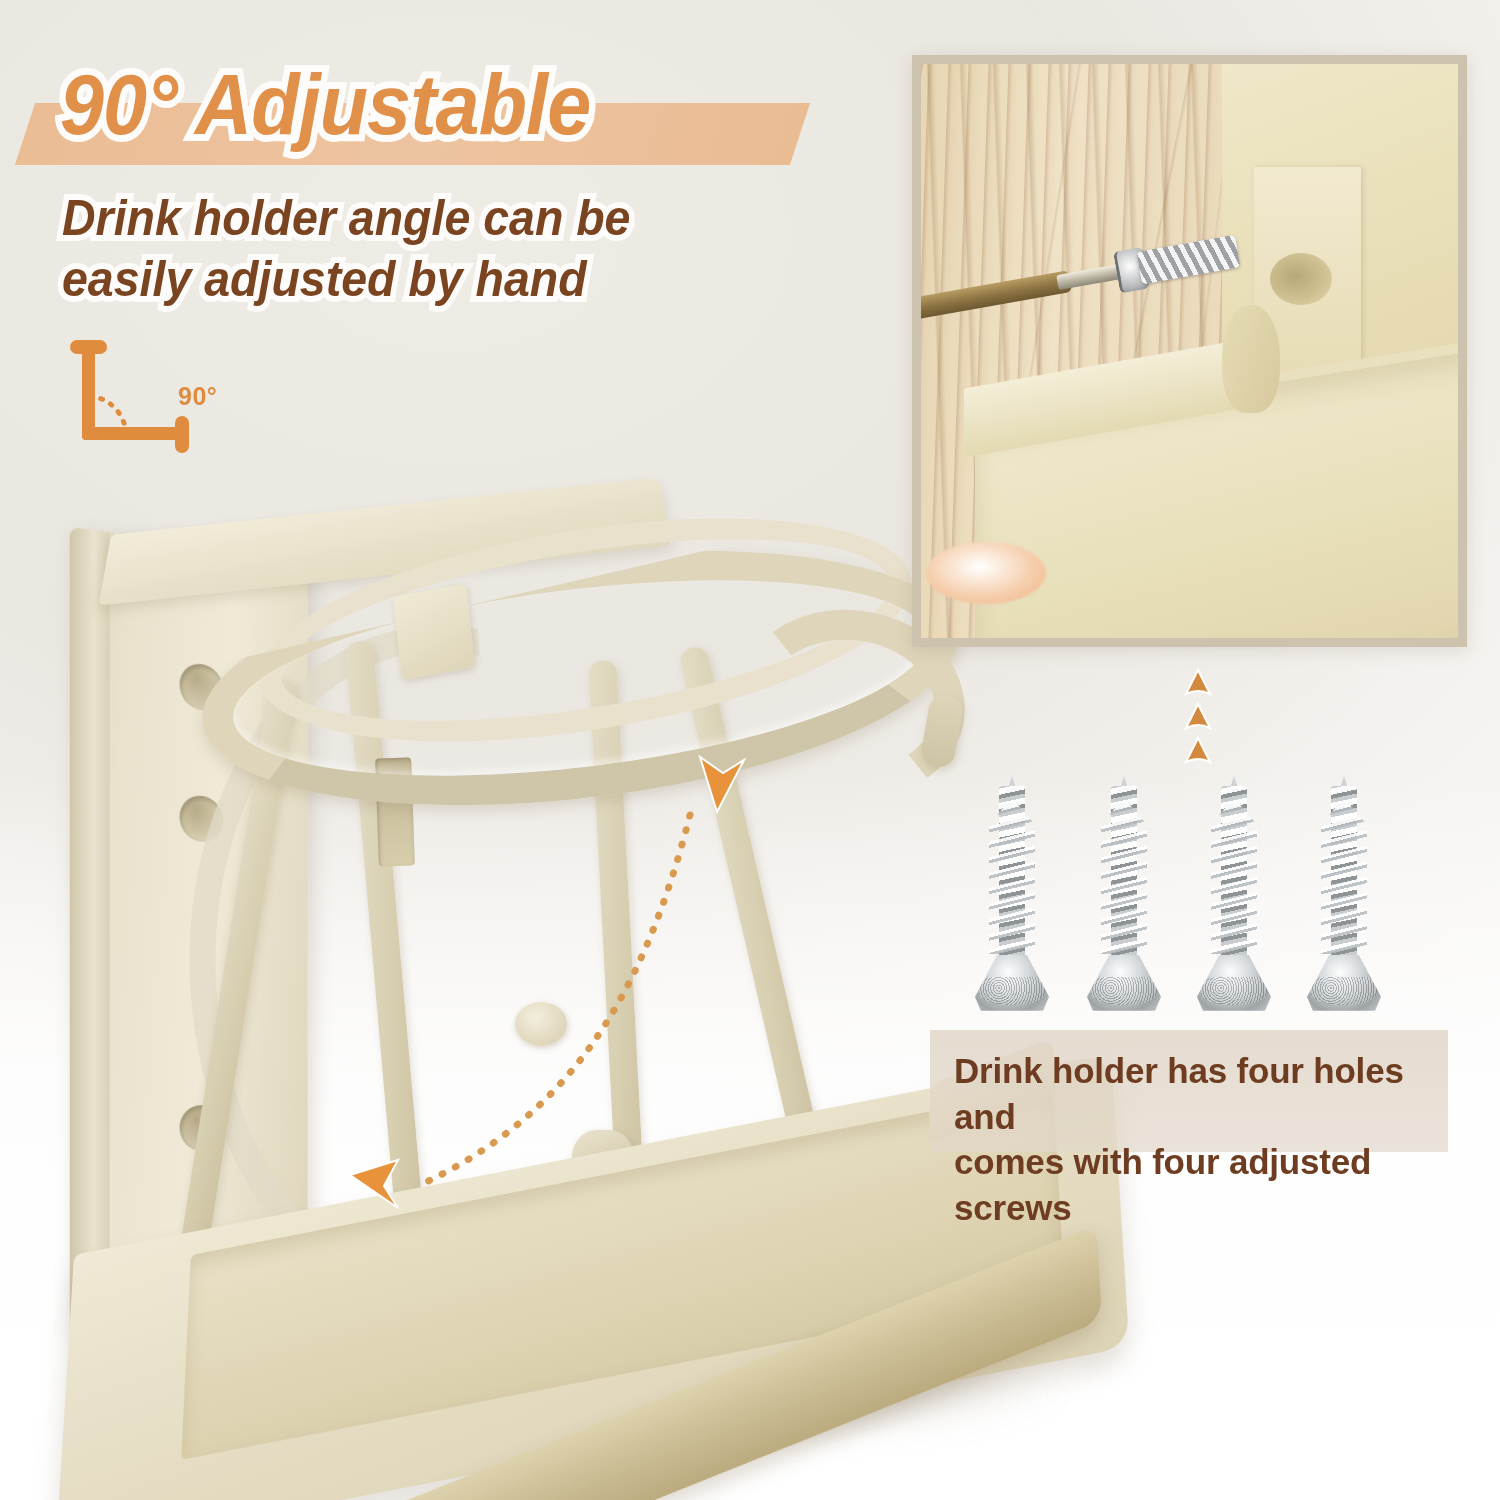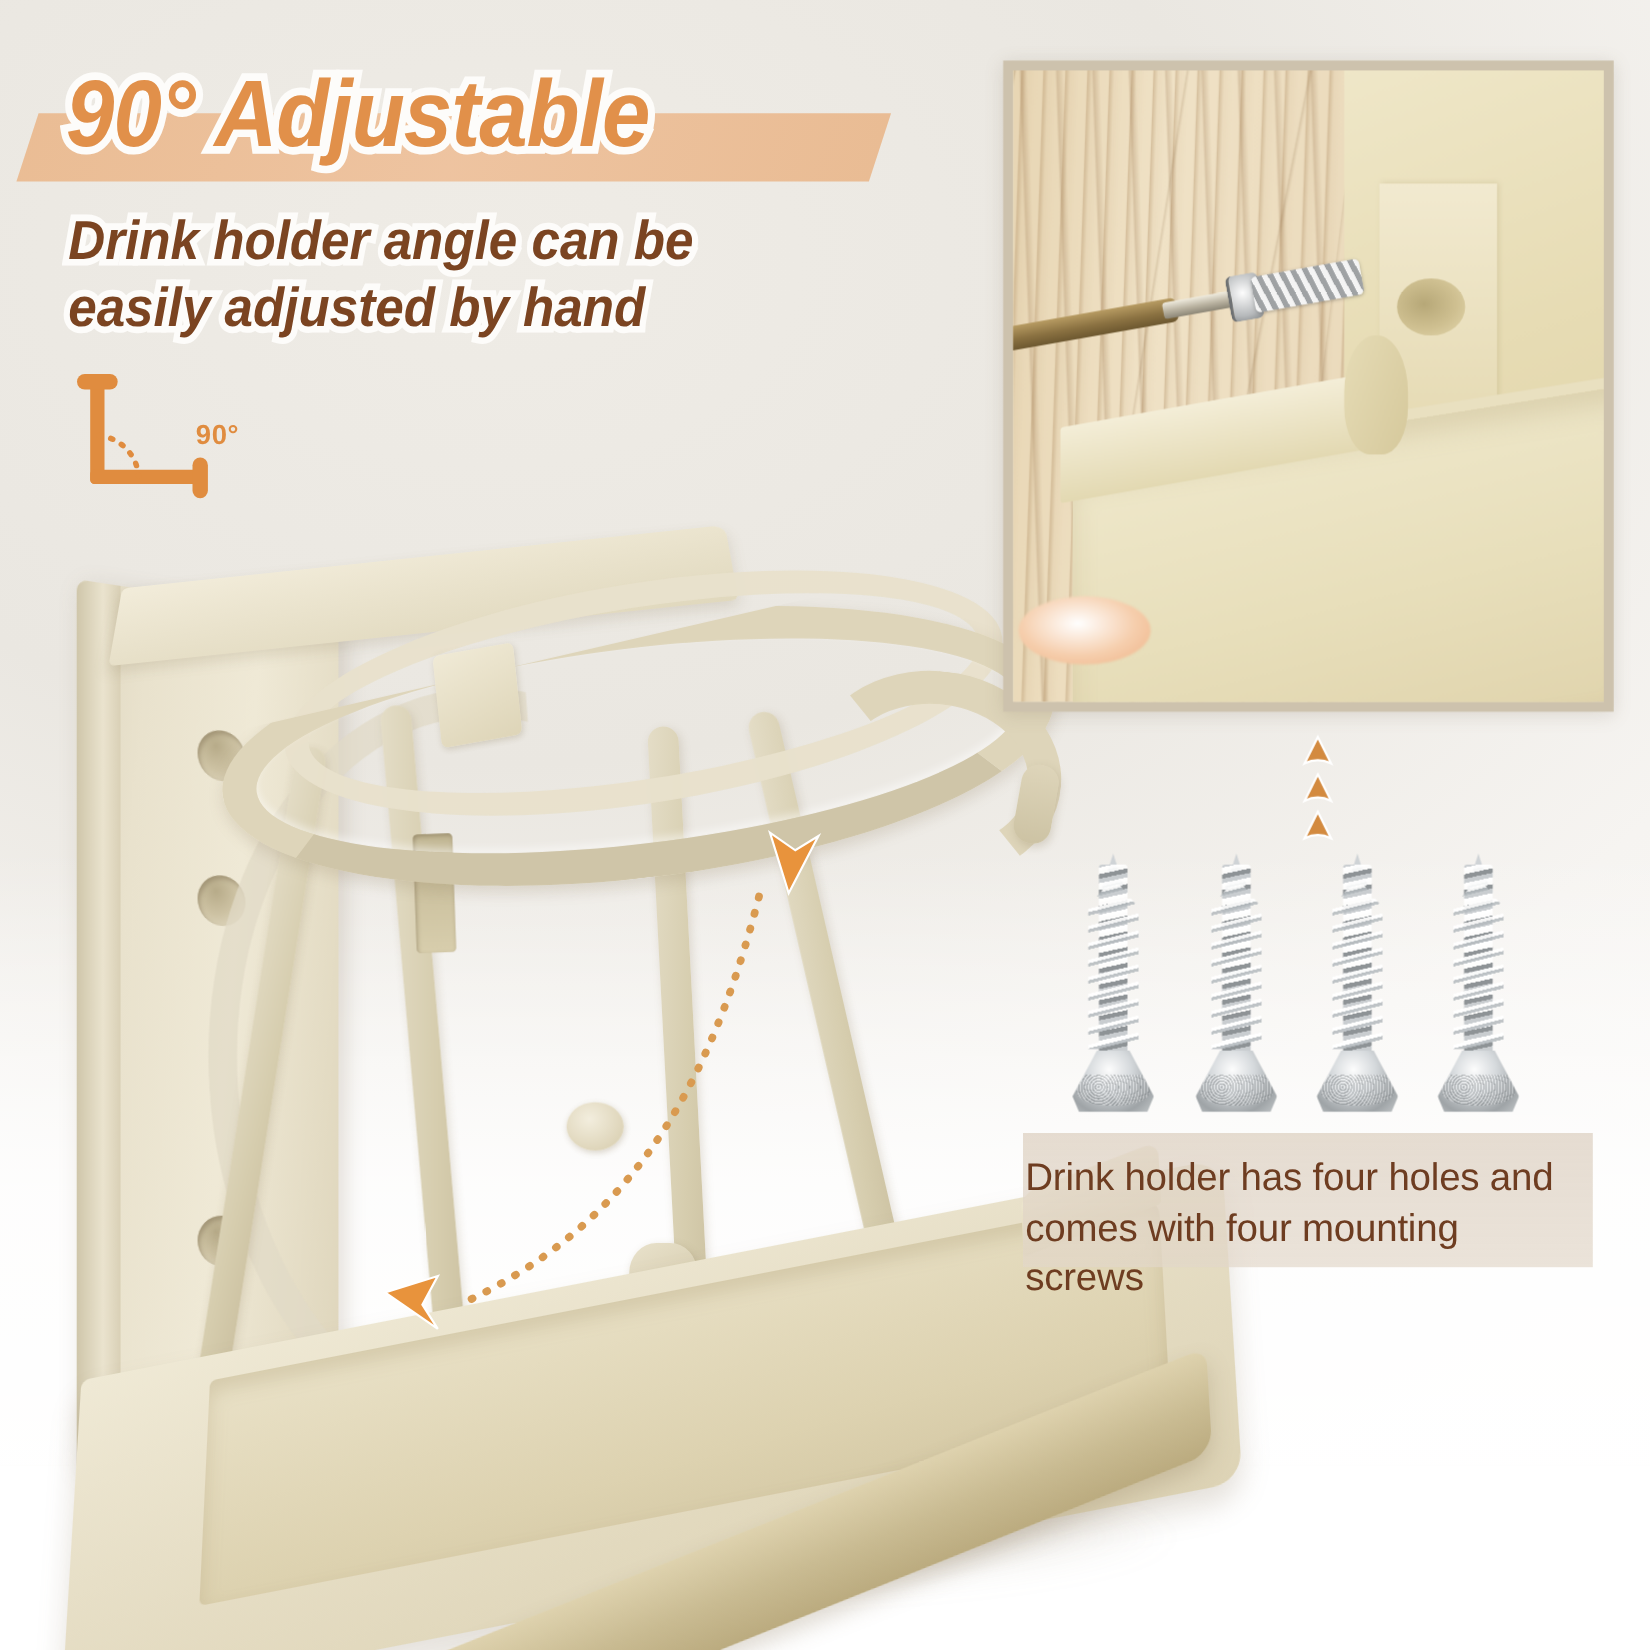--- a/index.html
+++ b/index.html
@@ -217,22 +217,22 @@
   }
 
   
   .caption{
     position:absolute; left:930px; top:1030px;
     width:518px; height:122px;
     background:linear-gradient(180deg, rgba(222,210,196,.78), rgba(226,215,201,.7));
     z-index:4;
   }
   .caption-text{
-    position:absolute; left:2px; top:18px; width:500px;
-    font-size:35px; line-height:1.3; font-weight:normal;
+    position:absolute; left:24px; top:18px; width:500px;
+    font-size:35px; line-height:1.3; font-weight:bold;
     color:#6e3d21;
     letter-spacing:-.2px;
   }
 
   
   .product{ position:absolute; left:45px; top:490px; width:1110px; height:985px; z-index:2;}
 
   .p-shadow{
     position:absolute; left:40px; bottom:18px; width:980px; height:120px;
     background:radial-gradient(ellipse at 50% 50%, rgba(140,125,95,.30) 0%, rgba(140,125,95,.10) 45%, rgba(0,0,0,0) 72%);
@@ -464,21 +464,21 @@
       <div class="screw-tip"></div>
       <div class="screw-shank"></div>
       <div class="screw-thread"></div>
       <div class="screw-head"></div>
     </div>
   </div>
 
   <div class="caption">
     <div class="caption-text">
       <div>Drink holder has four holes and</div>
-      <div>comes with four mounting screws</div>
+      <div>comes with four adjusted screws</div>
     </div>
   </div>
 
   <div class="product">
     <div class="p-shadow"></div>
 
     <div class="backplate">
       <div class="backplate-rim"></div>
       <div class="bp-hole h1"></div>
       <div class="bp-hole h2"></div>

